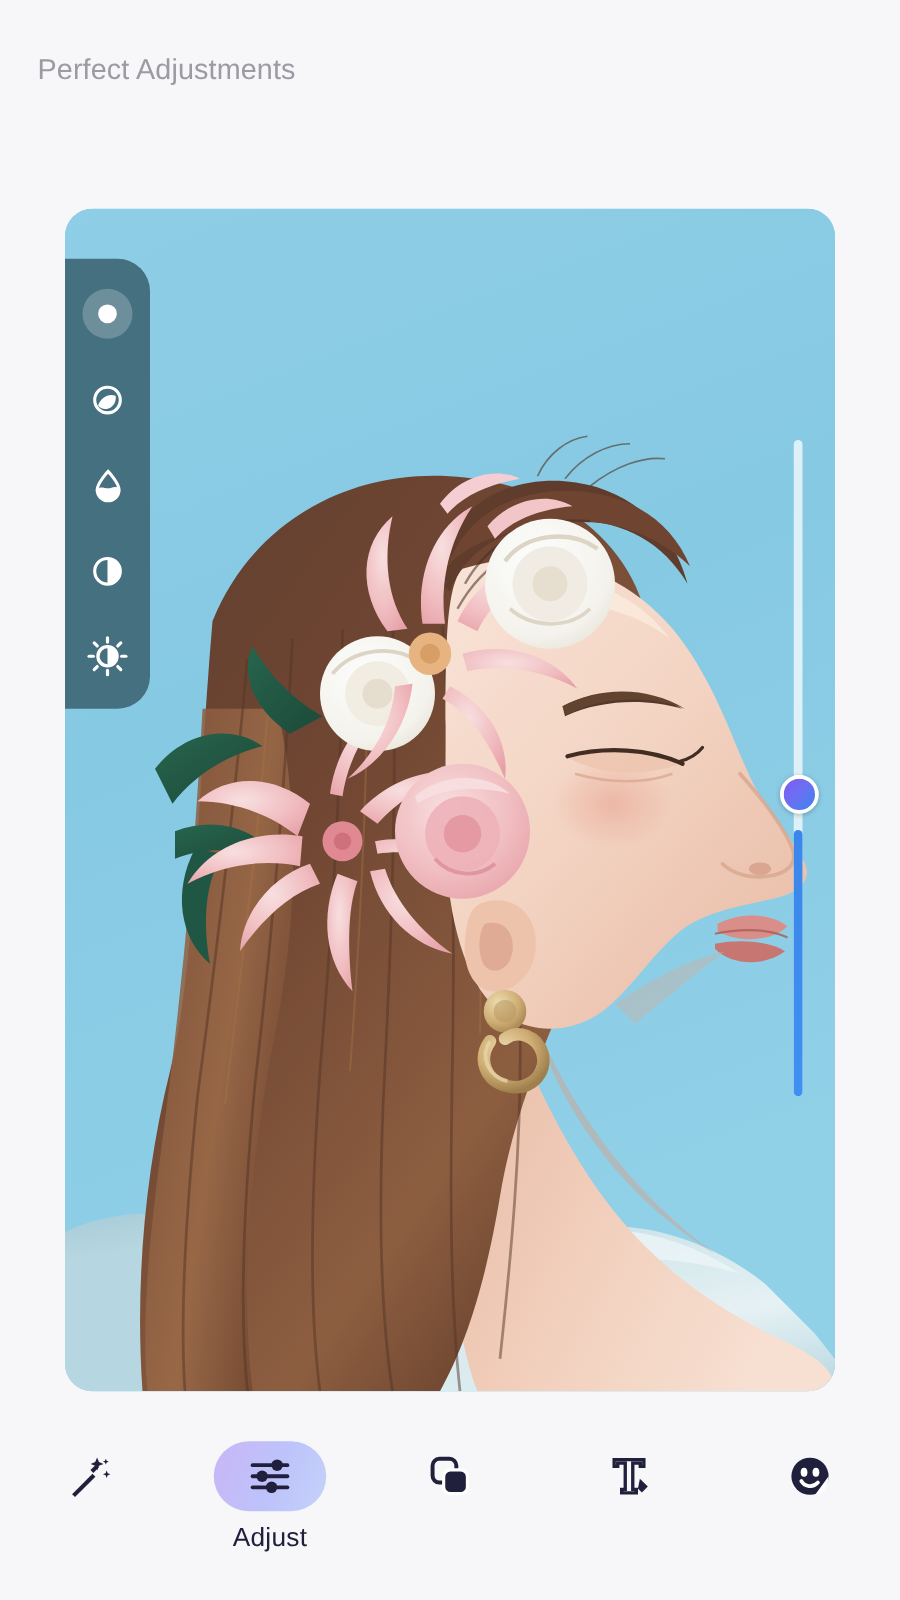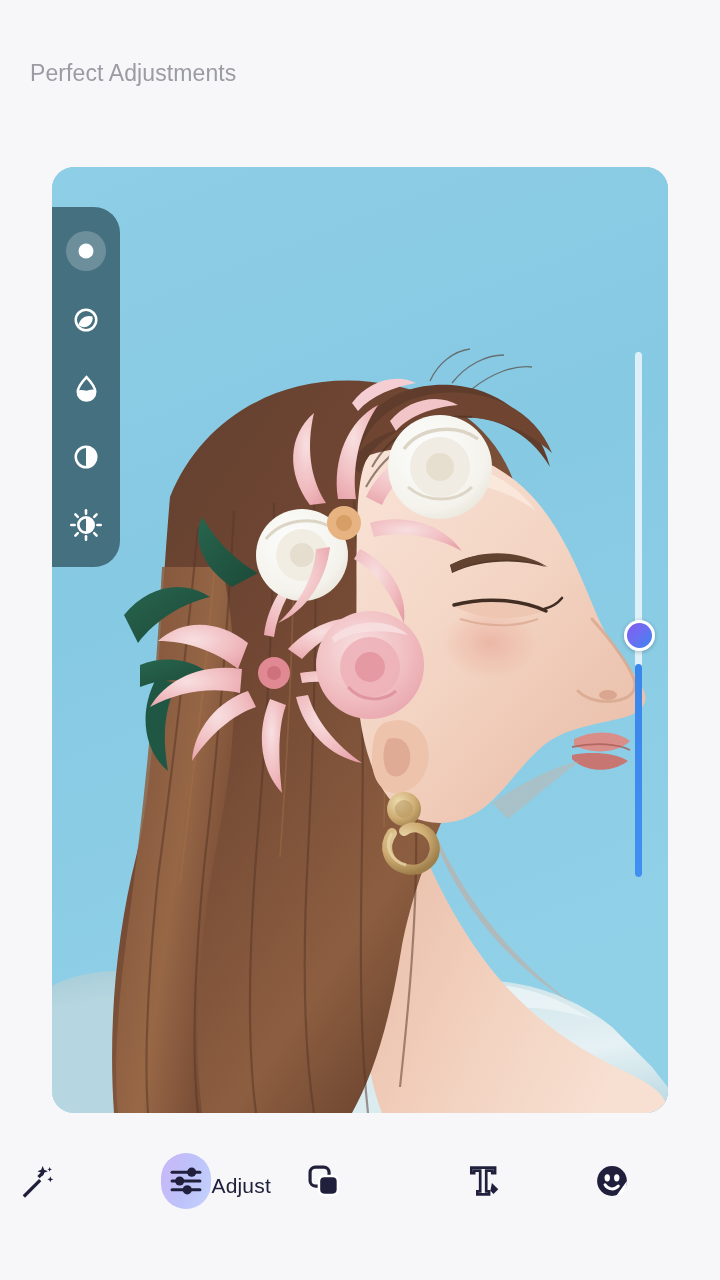--- a/index.html
+++ b/index.html
@@ -11,21 +11,21 @@
   }
   .screen { position:relative; width:720px; height:1280px; background:#f7f7f9; }
 
   
   .header { position:absolute; left:30px; top:36px; width:660px; }
   .app-title {
     font-size:38px; font-weight:bold; color:#111014;
     letter-spacing:-0.3px; line-height:1.15;
   }
   .app-subtitle {
-    margin-top:24px; font-size:23px; color:#9b9ba3; letter-spacing:0.1px;
+    margin-top:6px; font-size:23px; color:#9b9ba3; letter-spacing:0.1px;
   }
 
   
   .photo-card {
     position:absolute; left:52px; top:167px;
     width:616px; height:946px;
     border-radius:22px; overflow:hidden;
     background:#85c9e4;
   }
   .photo-svg { position:absolute; inset:0; width:100%; height:100%; display:block; }
@@ -77,21 +77,21 @@
 
   
   .bottom-nav {
     position:absolute; left:0; top:1135px;
     width:720px; height:145px;
     display:flex; align-items:flex-start; justify-content:space-around;
     padding-top:18px;
   }
   .nav-item {
     width:110px;
-    display:flex; flex-direction:row; align-items:center;
+    display:flex; flex-direction:column; align-items:center;
     cursor:pointer;
     justify-content:space-between;
   }
   .nav-icon-wrap {
     width:90px; height:56px;
     display:flex; align-items:center; justify-content:center;
     border-radius:28px;
   }
   .nav-item.active .nav-icon-wrap {
     background:linear-gradient(110deg,#c9b6f7 0%,#bdc3fa 55%,#c5d2fb 100%);

